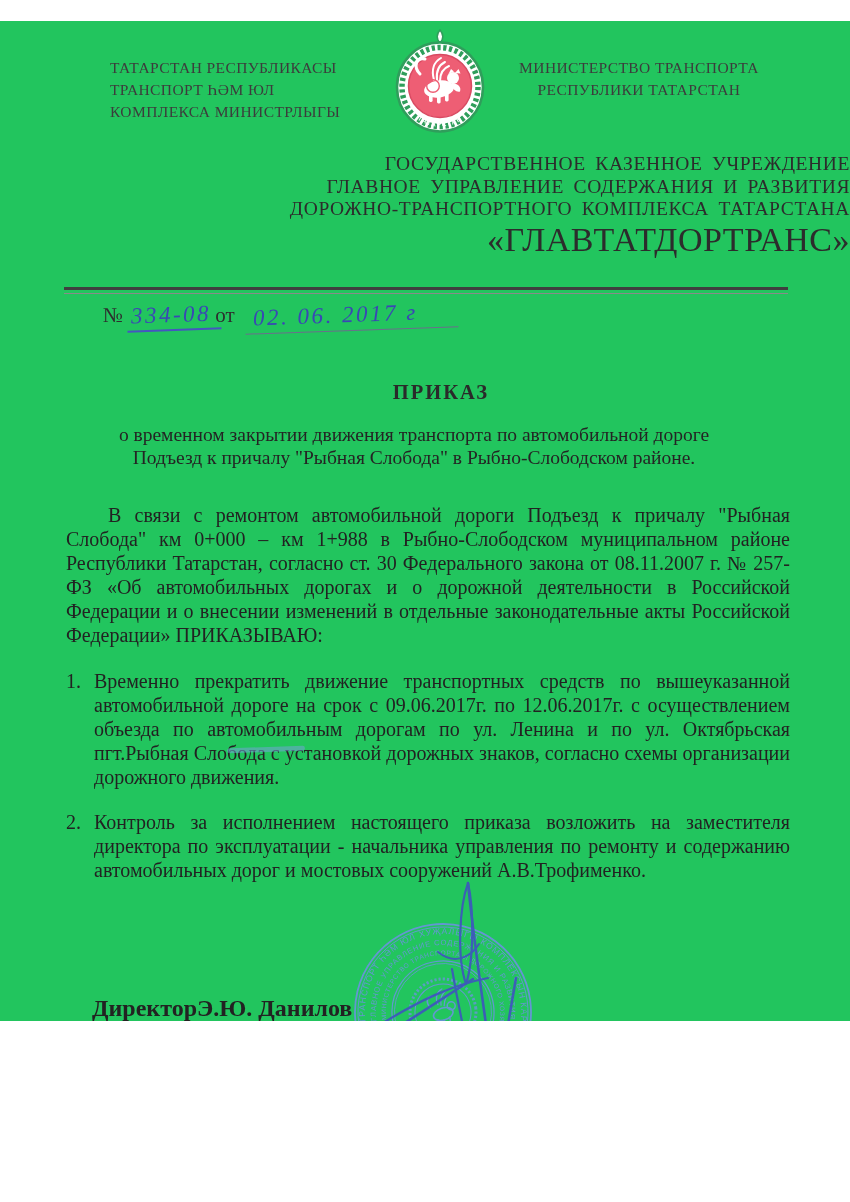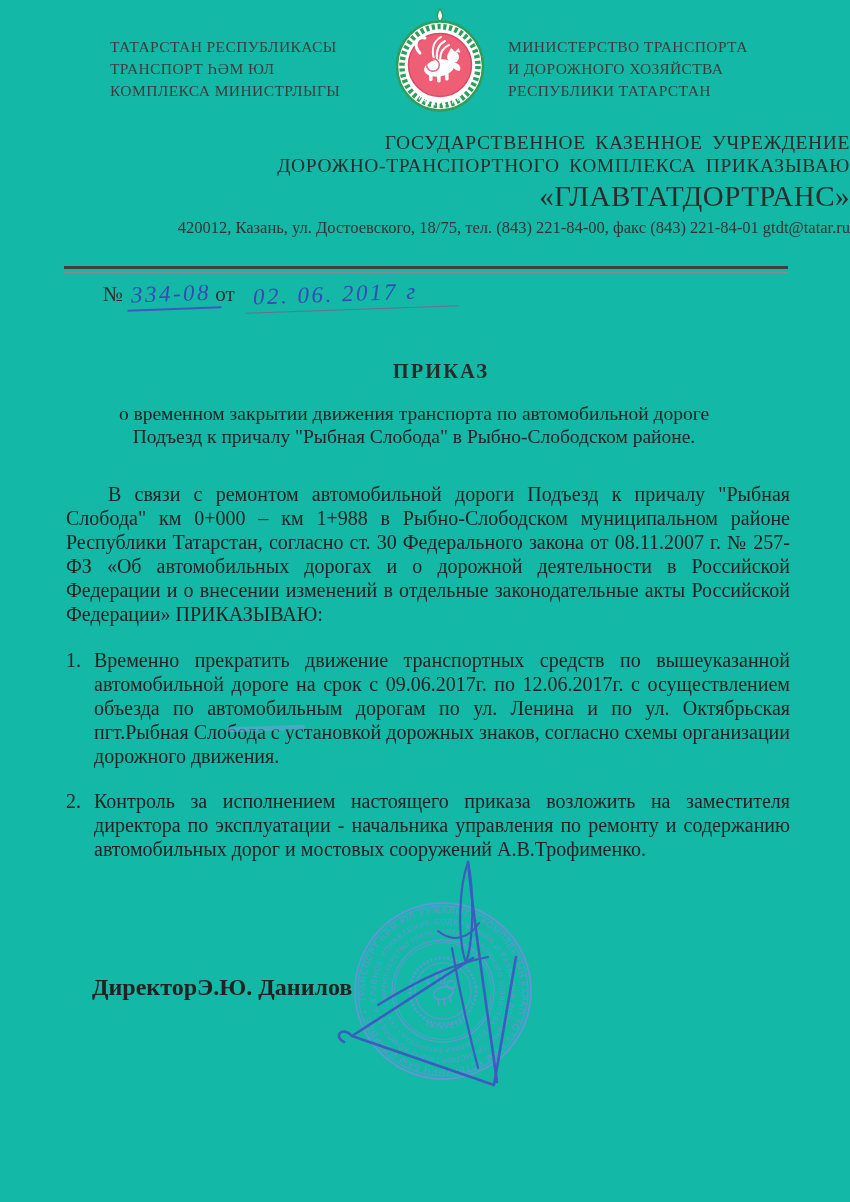--- a/index.html
+++ b/index.html
@@ -1,29 +1,29 @@
 <!DOCTYPE html>
 <html lang="ru"><head>
 <meta charset="utf-8">
 <style>
   html,body{margin:0;padding:0;background:#ffffff;}
   .page{
-    position:relative;width:850px;height:1202px;background:#14b8a6;
-    font-family:"Liberation Serif","DejaVu Serif",serif;color:#242424;overflow:hidden;
+    position:relative;width:850px;height:1000px;background:#22c55e;
+    font-family:"Liberation Serif","DejaVu Serif",serif;color:#242424;overflow:hidden;margin-top:21px;
   }
   
   .hdr-left{position:absolute;left:110px;top:36px;width:260px;
     font-size:15.5px;line-height:22px;color:#3c3c3c;letter-spacing:.4px;}
-  .hdr-right{position:absolute;left:508px;top:36px;width:262px;
+  .hdr-right{position:absolute;left:508px;top:36px;width:262px;text-align:center;
     font-size:15.5px;line-height:22px;color:#3c3c3c;letter-spacing:.4px;}
   .emblem{position:absolute;left:394px;top:8px;width:92px;height:104px;}
   
   .org{position:absolute;left:0;top:132px;width:850px;text-align:right;color:#2c2c2c;}
   .org .l{font-size:19.5px;line-height:22.5px;letter-spacing:.6px;word-spacing:4px;}
-  .org .short{font-size:29px;line-height:30px;margin-top:4px;letter-spacing:.5px;}
+  .org .short{font-size:34px;line-height:30px;margin-top:4px;letter-spacing:.5px;}
   .org .addr{font-size:16.5px;margin-top:7px;color:#333;}
   
   .rule{position:absolute;left:64px;top:266px;width:724px;height:3px;
     border-top:3px solid #3f3f3f;border-bottom:1px solid #8a8a8a;}
   
   .refline{position:absolute;left:103px;top:281px;height:34px;font-size:21px;color:#2e2e2e;white-space:nowrap;}
   .refline .printed{display:inline-block;vertical-align:baseline;}
   .hand{font-style:italic;color:#3a47b5;letter-spacing:2.5px;font-size:23px;
     display:inline-block;transform:rotate(-2deg);}
   .hw-num{border-bottom:2px solid #4556c0;padding:0 10px 1px 4px;margin-left:4px;}
@@ -91,29 +91,28 @@
       <circle cx="39" cy="57" r="6.3" fill="none" stroke="#ee5e74" stroke-width="1.4"></circle>
     </g>
 
     <text font-size="6.4" font-weight="bold" fill="#ffffff" letter-spacing="1.2" font-family="Liberation Sans, DejaVu Sans, sans-serif">
       <textPath href="#embArc" xlink:href="#embArc" startOffset="50%" text-anchor="middle">ТАТАРСТАН</textPath>
     </text>
   </svg>
 
   <div class="hdr-right">
     <div>МИНИСТЕРСТВО ТРАНСПОРТА</div>
-    <div>И ДОРОЖНОГО ХОЗЯЙСТВА</div>
     <div>РЕСПУБЛИКИ ТАТАРСТАН</div>
   </div>
 
   <div class="org">
     <div class="l">ГОСУДАРСТВЕННОЕ КАЗЕННОЕ УЧРЕЖДЕНИЕ</div>
-    <div class="l">ДОРОЖНО-ТРАНСПОРТНОГО КОМПЛЕКСА ПРИКАЗЫВАЮ</div>
+    <div class="l">ГЛАВНОЕ УПРАВЛЕНИЕ СОДЕРЖАНИЯ И РАЗВИТИЯ</div>
+    <div class="l">ДОРОЖНО-ТРАНСПОРТНОГО КОМПЛЕКСА ТАТАРСТАНА</div>
     <div class="short">«ГЛАВТАТДОРТРАНС»</div>
-    <div class="addr">420012, Казань, ул. Достоевского, 18/75, тел. (843) 221-84-00, факс (843) 221-84-01  gtdt@tatar.ru</div>
   </div>
 
   <div class="rule"></div>
 
   <div class="refline">
     <span class="printed">№</span><span class="hand hw-num">334-08</span><span class="printed ot">от</span><span class="hand hw-date">02. 06. 2017 г</span>
   </div>
 
   <div class="title">ПРИКАЗ</div>
   <div class="subtitle">

